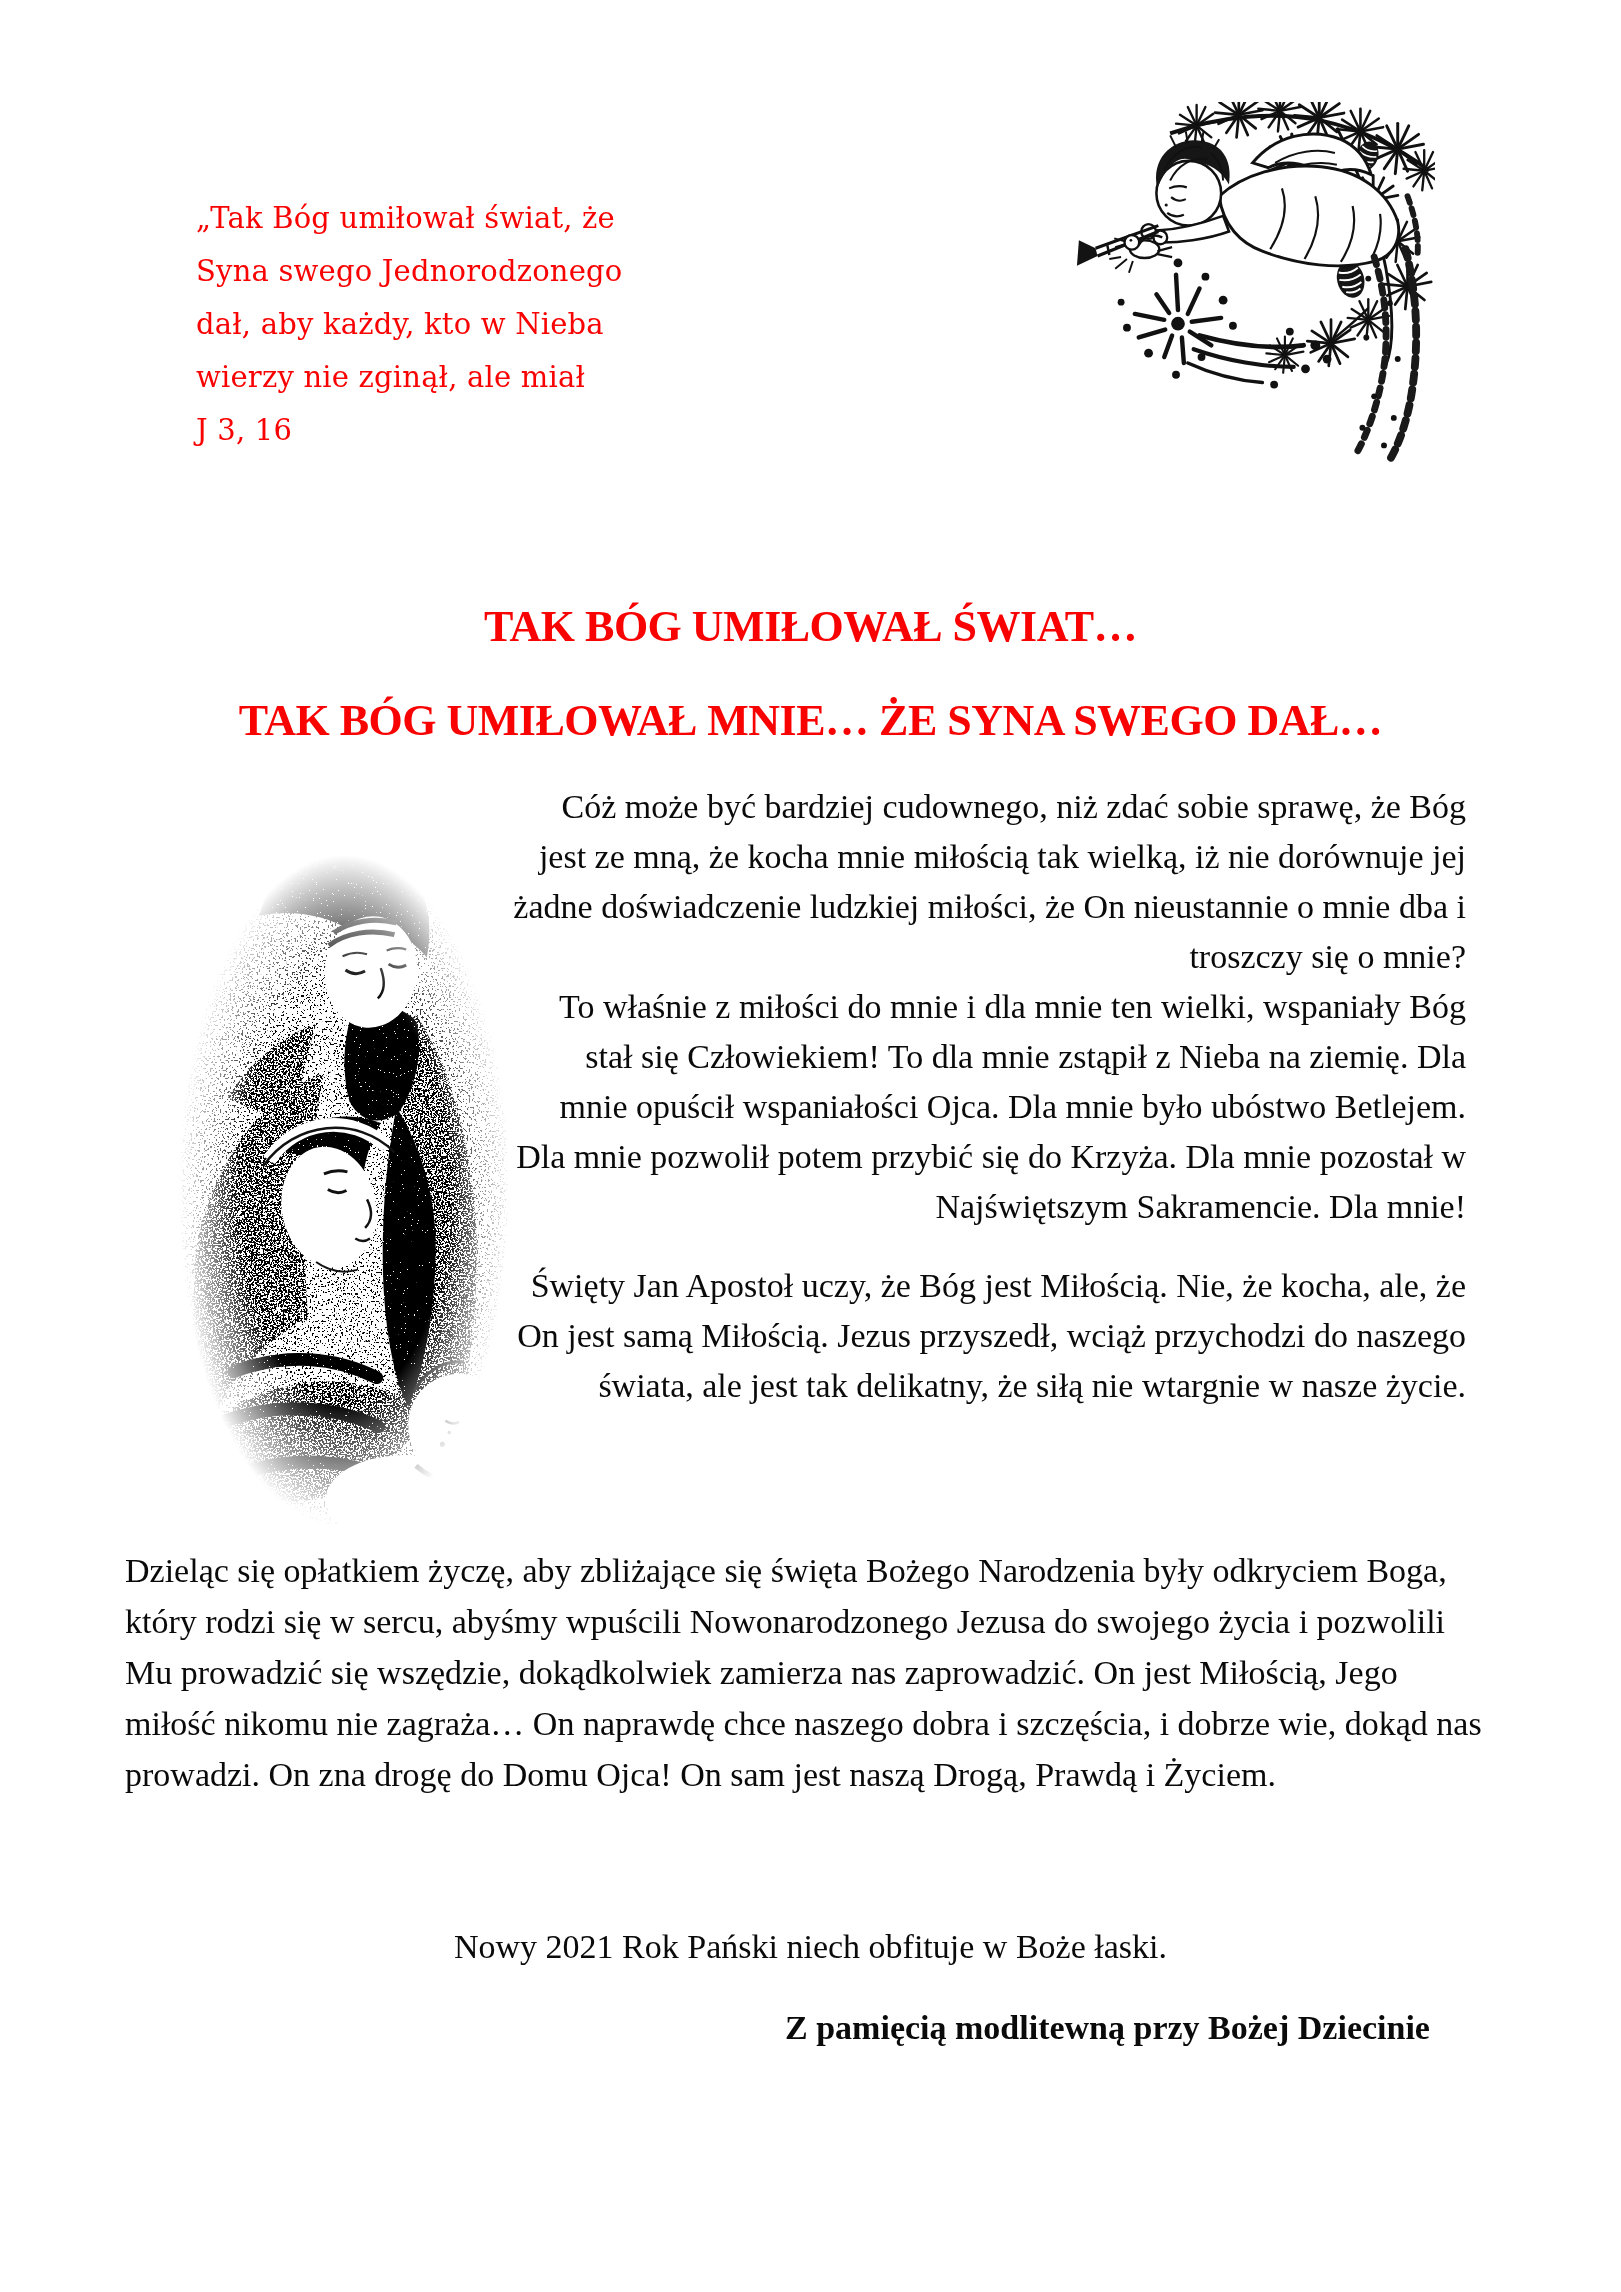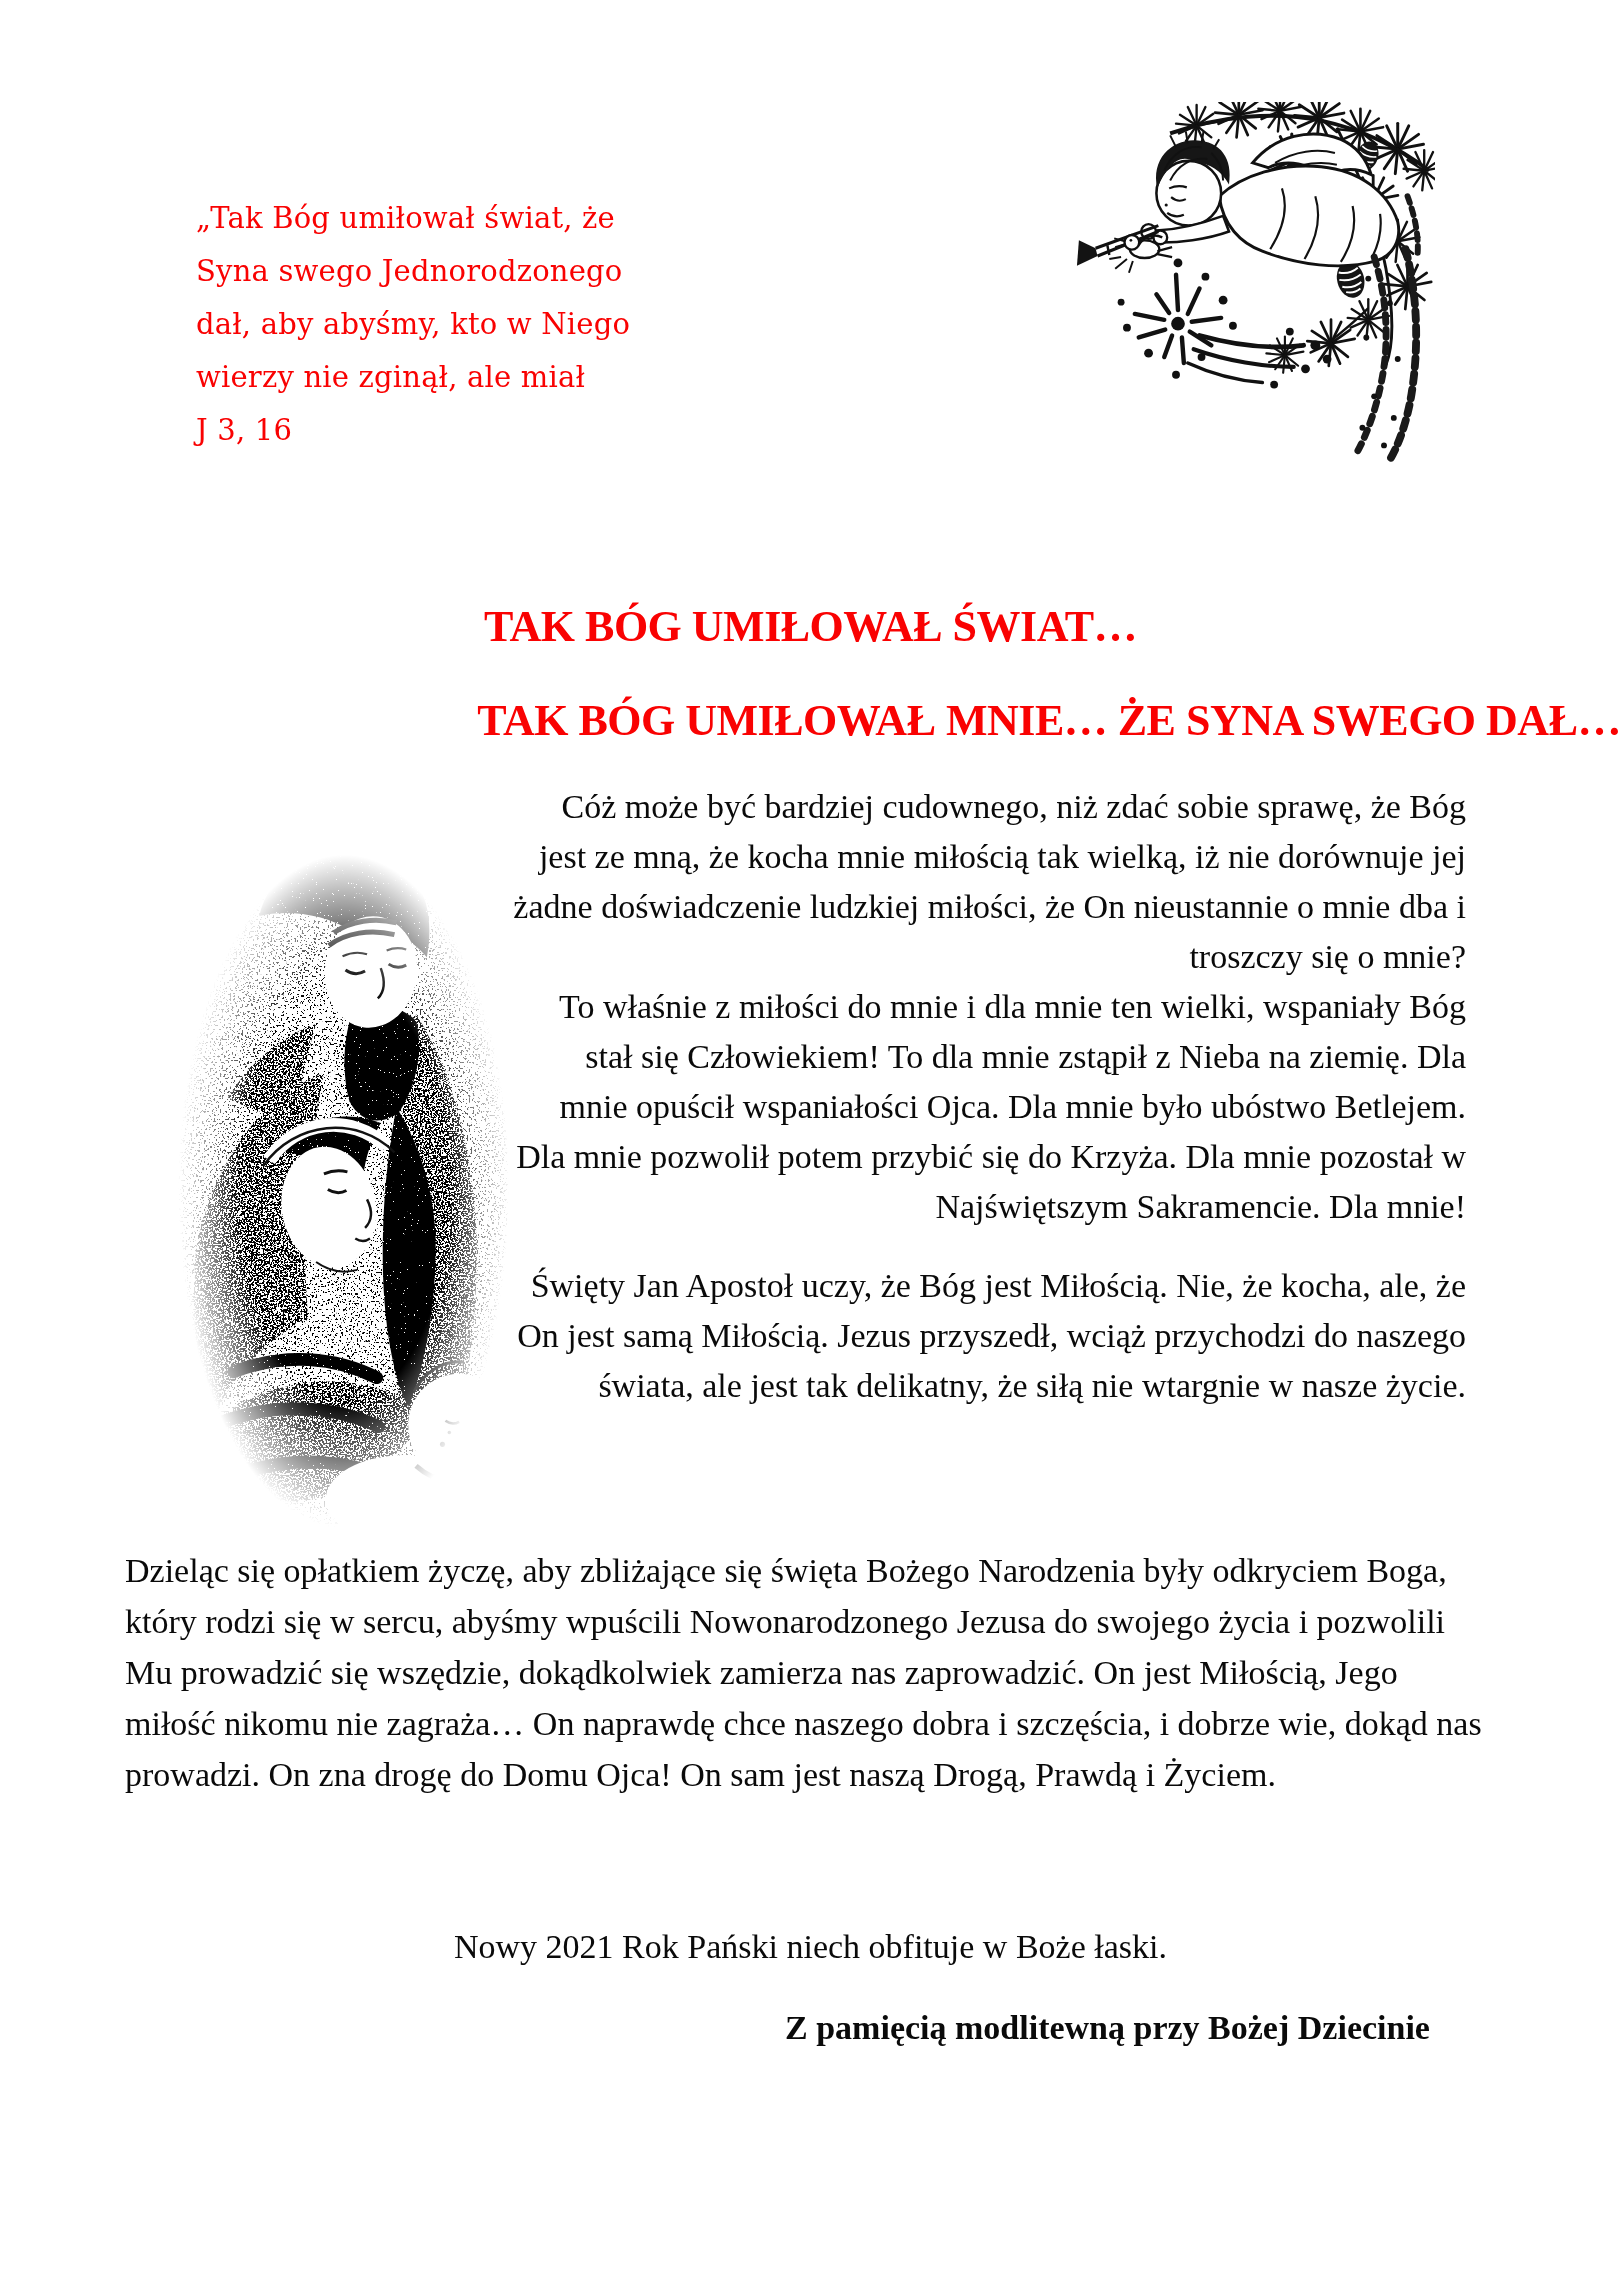--- a/index.html
+++ b/index.html
@@ -12,21 +12,21 @@
     position:absolute; left:196px; top:192px;
     font-family:"DejaVu Serif", serif; font-size:29px; line-height:53px;
     color:var(--red); letter-spacing:0.2px; white-space:nowrap;
   }
   .h1, .h2 {
     position:absolute; left:0; width:100%; margin:0; text-align:center;
     font-family:"Liberation Serif", serif; font-weight:bold;
     font-size:44px; line-height:49px; color:var(--red); letter-spacing:-0.5px;
   }
   .h1 { top:602px; }
-  .h2 { top:696px;text-align:right; }
+  .h2 { top:696px; }
   .angel { position:absolute; left:1074px; top:102px; width:361px; height:365px; }
   .family { position:absolute; left:169px; top:823px; width:351px; height:737px; }
   .family svg { position:absolute; left:0; top:0; }
   .family .vignette {
     position:absolute; left:-13.7px; top:-13.7px; right:-13.7px; bottom:-13.7px;
     background:radial-gradient(closest-side at 50% 50%,
       rgba(255,255,255,0) 55%, rgba(255,255,255,0.55) 72%, #fff 88%);
     pointer-events:none;
   }
   .col {
@@ -50,21 +50,21 @@
   svg .ln { stroke:#111; fill:none; }
 </style>
 </head>
 <body>
 
 <div class="page">
 
   <div class="quote">
     <div>„Tak Bóg umiłował świat, że</div>
     <div>Syna swego Jednorodzonego</div>
-    <div>dał, aby abyśmy, kto w Niego</div>
+    <div>dał, aby każdy, kto w Nieba</div>
     <div>wierzy nie zginął, ale miał</div>
     <div>J 3, 16</div>
   </div>
 
   <div class="angel">
     <svg viewBox="0 0 368 372" width="361" height="365">
       <defs>
         <g id="nb" stroke="#111" stroke-width="2.4" stroke-linecap="round">
           <line x2="21" y2="-4"></line>
             <line x2="17" y2="-12"></line>

